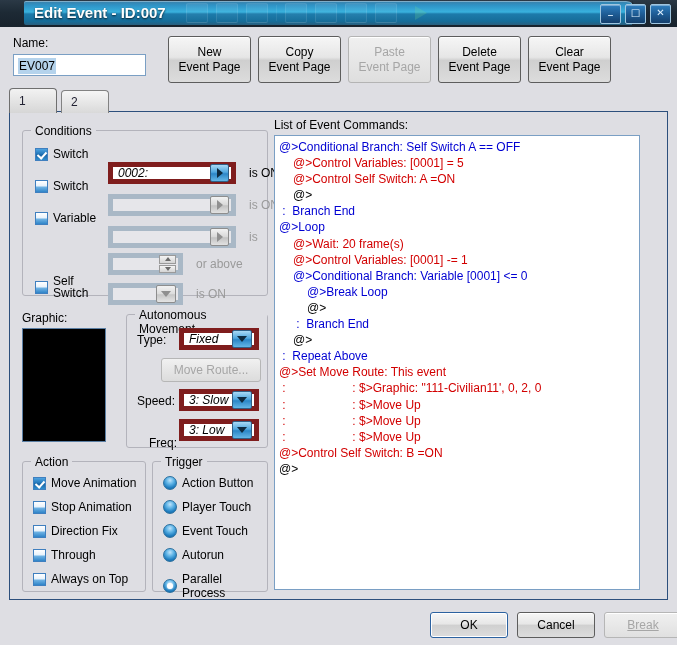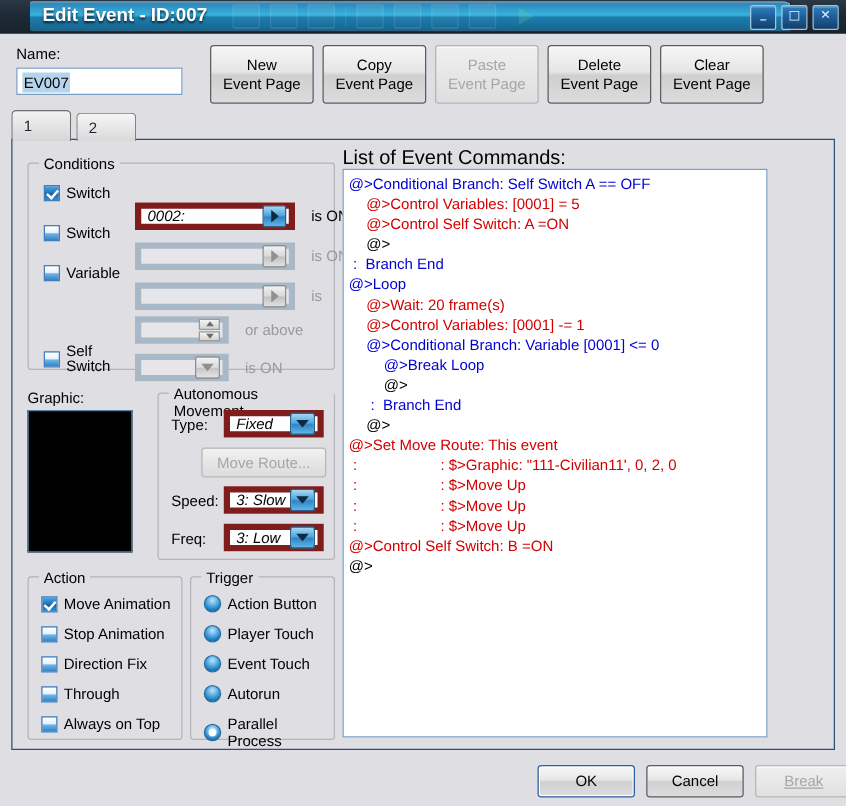--- a/index.html
+++ b/index.html
@@ -299,24 +299,24 @@
   .mrbtn {
     position: absolute; left: 161px; top: 357px;
     width: 96px; height: 22px;
     border: 1px solid #b6b6b6; border-radius: 3px;
     background: linear-gradient(180deg,#f1f1f1 0%,#e6e6e6 50%,#dcdcdc 100%);
     color: #a6a6a6; font-size: 12px;
     display: flex; align-items: center; justify-content: center;
   }
 
   
-  .list-label { position: absolute; left: 274px; top: 118px; font-size: 16px; color: #000; }
+  .list-label { position: absolute; left: 274px; top: 118px; font-size: 12px; color: #000; }
   .cmdlist {
     position: absolute; left: 274px; top: 135px;
-    width: 340px; height: 455px;
+    width: 366px; height: 455px;
     border: 1px solid #7a9fc4;
     background: #fff;
     box-sizing: border-box;
     overflow: hidden;
     padding: 3px 0 0 2px;
   }
   .cmdline {
     font-family: "Liberation Sans", sans-serif;
     font-size: 12px;
     line-height: 16.1px;
@@ -499,21 +499,21 @@
       </div>
 
       <span class="suffix" style="position:absolute; left:10px; top:79px; margin:0;">Speed:</span>
       <div class="cbox" style="position:absolute; left:52px; top:74px; width:80px;">
         <span class="val">3: Slow</span>
         <span class="downbtn">
             <span class="gl"></span>
           </span>
       </div>
 
-      <span class="suffix" style="position:absolute; left:10px; top:109px; margin:0;">Freq:</span>
+      <span class="suffix" style="position:absolute; left:10px; top:109px; margin:12px;">Freq:</span>
       <div class="cbox" style="position:absolute; left:52px; top:104px; width:80px;">
         <span class="val">3: Low</span>
         <span class="downbtn">
             <span class="gl"></span>
           </span>
       </div>
     </div>
 
     <div class="group" style="left:12px; top:349px; width:124px; height:131px;">
       <div class="gtitle">Action</div>
@@ -572,20 +572,21 @@
       <div class="cmdline c-black" style="padding-left: 16px;">@&gt;</div>
       <div class="cmdline c-blue" style="padding-left: 2px;"> :  Branch End</div>
       <div class="cmdline c-blue" style="padding-left: 2px;">@&gt;Loop</div>
       <div class="cmdline c-red" style="padding-left: 16px;">@&gt;Wait: 20 frame(s)</div>
       <div class="cmdline c-red" style="padding-left: 16px;">@&gt;Control Variables: [0001] -= 1</div>
       <div class="cmdline c-blue" style="padding-left: 16px;">@&gt;Conditional Branch: Variable [0001] &lt;= 0</div>
       <div class="cmdline c-blue" style="padding-left: 30px;">@&gt;Break Loop</div>
       <div class="cmdline c-black" style="padding-left: 30px;">@&gt;</div>
       <div class="cmdline c-blue" style="padding-left: 16px;"> :  Branch End</div>
       <div class="cmdline c-black" style="padding-left: 16px;">@&gt;</div>
+      <div class="cmdline c-blue" style="padding-left: 2px;"> :  Repeat Above</div>
       <div class="cmdline c-red" style="padding-left: 2px;">@&gt;Set Move Route: This event</div>
       <div class="cmdline c-red" style="padding-left: 2px;"> :                    : $&gt;Graphic: "111-Civilian11', 0, 2, 0</div>
       <div class="cmdline c-red" style="padding-left: 2px;"> :                    : $&gt;Move Up</div>
       <div class="cmdline c-red" style="padding-left: 2px;"> :                    : $&gt;Move Up</div>
       <div class="cmdline c-red" style="padding-left: 2px;"> :                    : $&gt;Move Up</div>
       <div class="cmdline c-red" style="padding-left: 2px;">@&gt;Control Self Switch: B =ON</div>
       <div class="cmdline c-black" style="padding-left: 2px;">@&gt;</div>
     </div>
 
   <div class="bbtns">

